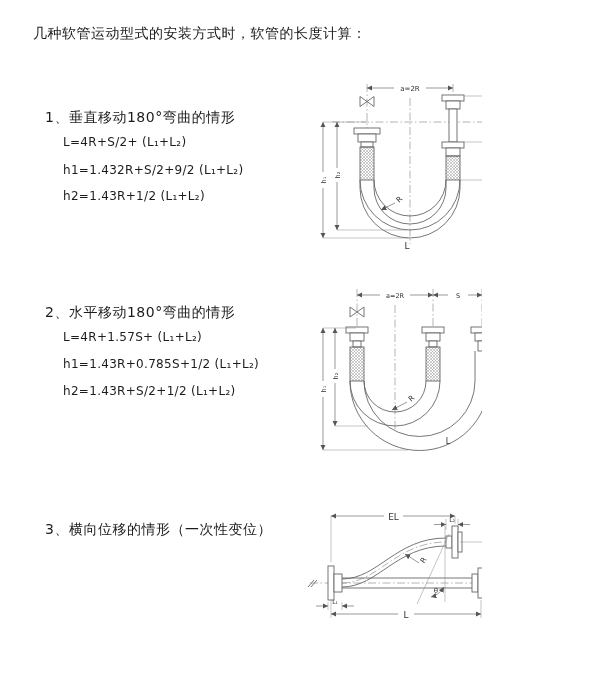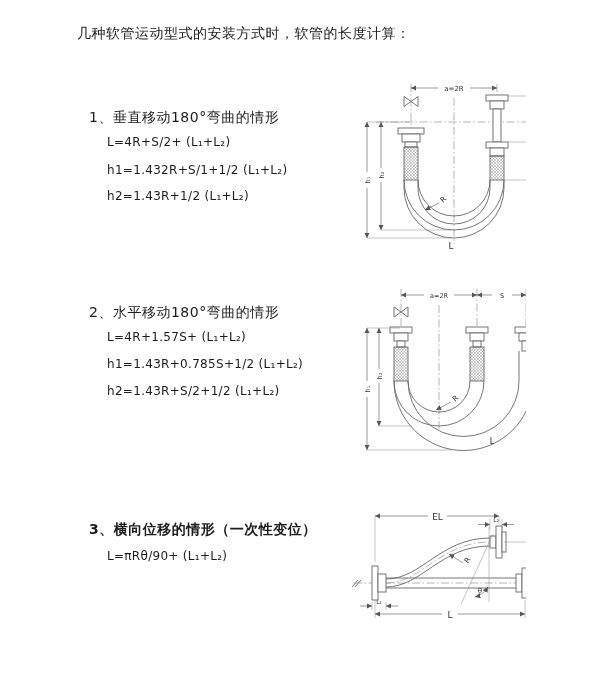--- a/index.html
+++ b/index.html
@@ -1,23 +1,23 @@
 <!DOCTYPE html>
 <html><head>
 <meta charset="utf-8">
 <style>
   html,body { margin:0; padding:0; background:#fff; }
   .page {
     position:relative; width:482px; height:675px; background:#ffffff;
-    font-family:"DejaVu Sans","Liberation Sans",sans-serif; color:#1c1c1c; overflow:hidden;margin-left:44px;
+    font-family:"DejaVu Sans","Liberation Sans",sans-serif; color:#1c1c1c; overflow:hidden;
   }
   .title { position:absolute; left:33px; top:25px; font-size:14px; letter-spacing:0.5px; white-space:nowrap; }
   .heading { position:absolute; left:45px; font-size:14px; letter-spacing:0.5px; white-space:nowrap; }
   .formula { position:absolute; left:63px; font-size:12px; letter-spacing:0.3px; white-space:nowrap; }
-  .h1 { top:109px; } .h2 { top:304px; } .h3 { top:521px;font-weight:bold; }
+  .h1 { top:109px; } .h2 { top:304px; } .h3 { top:521px; }
   .f11 { top:135px; } .f12 { top:163px; } .f13 { top:189px; }
   .f21 { top:330px; } .f22 { top:357px; } .f23 { top:384px; }
   .f31 { top:549px; } .f32 { top:575px; } .f33 { top:601px; }
   svg.diag { position:absolute; }
   .d1 { left:310px; top:76px; }
   .d2 { left:308px; top:281px; }
   .d3 { left:300px; top:502px; }
   svg text { font-family:"DejaVu Sans","Liberation Sans",sans-serif; fill:#333; }
   .ln  { stroke:#666; stroke-width:0.9; fill:none; }
   .fit { stroke:#666; stroke-width:0.9; fill:#fff; }
@@ -27,30 +27,29 @@
 </style>
 </head>
 <body>
 
 <div class="page">
 
   <div class="title">几种软管运动型式的安装方式时，软管的长度计算：</div>
 
   <div class="heading h1">1、垂直移动180°弯曲的情形</div>
   <div class="formula f11">L=4R+S/2+ (L₁+L₂)</div>
-  <div class="formula f12">h1=1.432R+S/1+1/2 (L₁+L₂)</div>
+  <div class="formula f12">h1=1.432R+S/2+9/2 (L₁+L₂)</div>
   <div class="formula f13">h2=1.43R+1/2 (L₁+L₂)</div>
 
   <div class="heading h2">2、水平移动180°弯曲的情形</div>
   <div class="formula f21">L=4R+1.57S+ (L₁+L₂)</div>
   <div class="formula f22">h1=1.43R+0.785S+1/2 (L₁+L₂)</div>
   <div class="formula f23">h2=1.43R+S/2+1/2 (L₁+L₂)</div>
 
   <div class="heading h3">3、横向位移的情形（一次性变位）</div>
-  <div class="formula f31">L=πRθ/90+ (L₁+L₂)</div>
 
   <svg class="diag d1" width="282" height="180" viewBox="0 0 282 180">
     <defs>
       <marker id="arr1" viewBox="0 0 10 10" refX="10" refY="5" markerWidth="9" markerHeight="9" orient="auto-start-reverse">
         <path d="M0,0 L10,5 L0,10 z" fill="#555"></path>
       </marker>
       <pattern id="hz1" width="3" height="3" patternUnits="userSpaceOnUse">
         <path d="M0,0 L3,3 M3,0 L0,3" stroke="#999" stroke-width="0.5"></path>
       </pattern>
     </defs>

